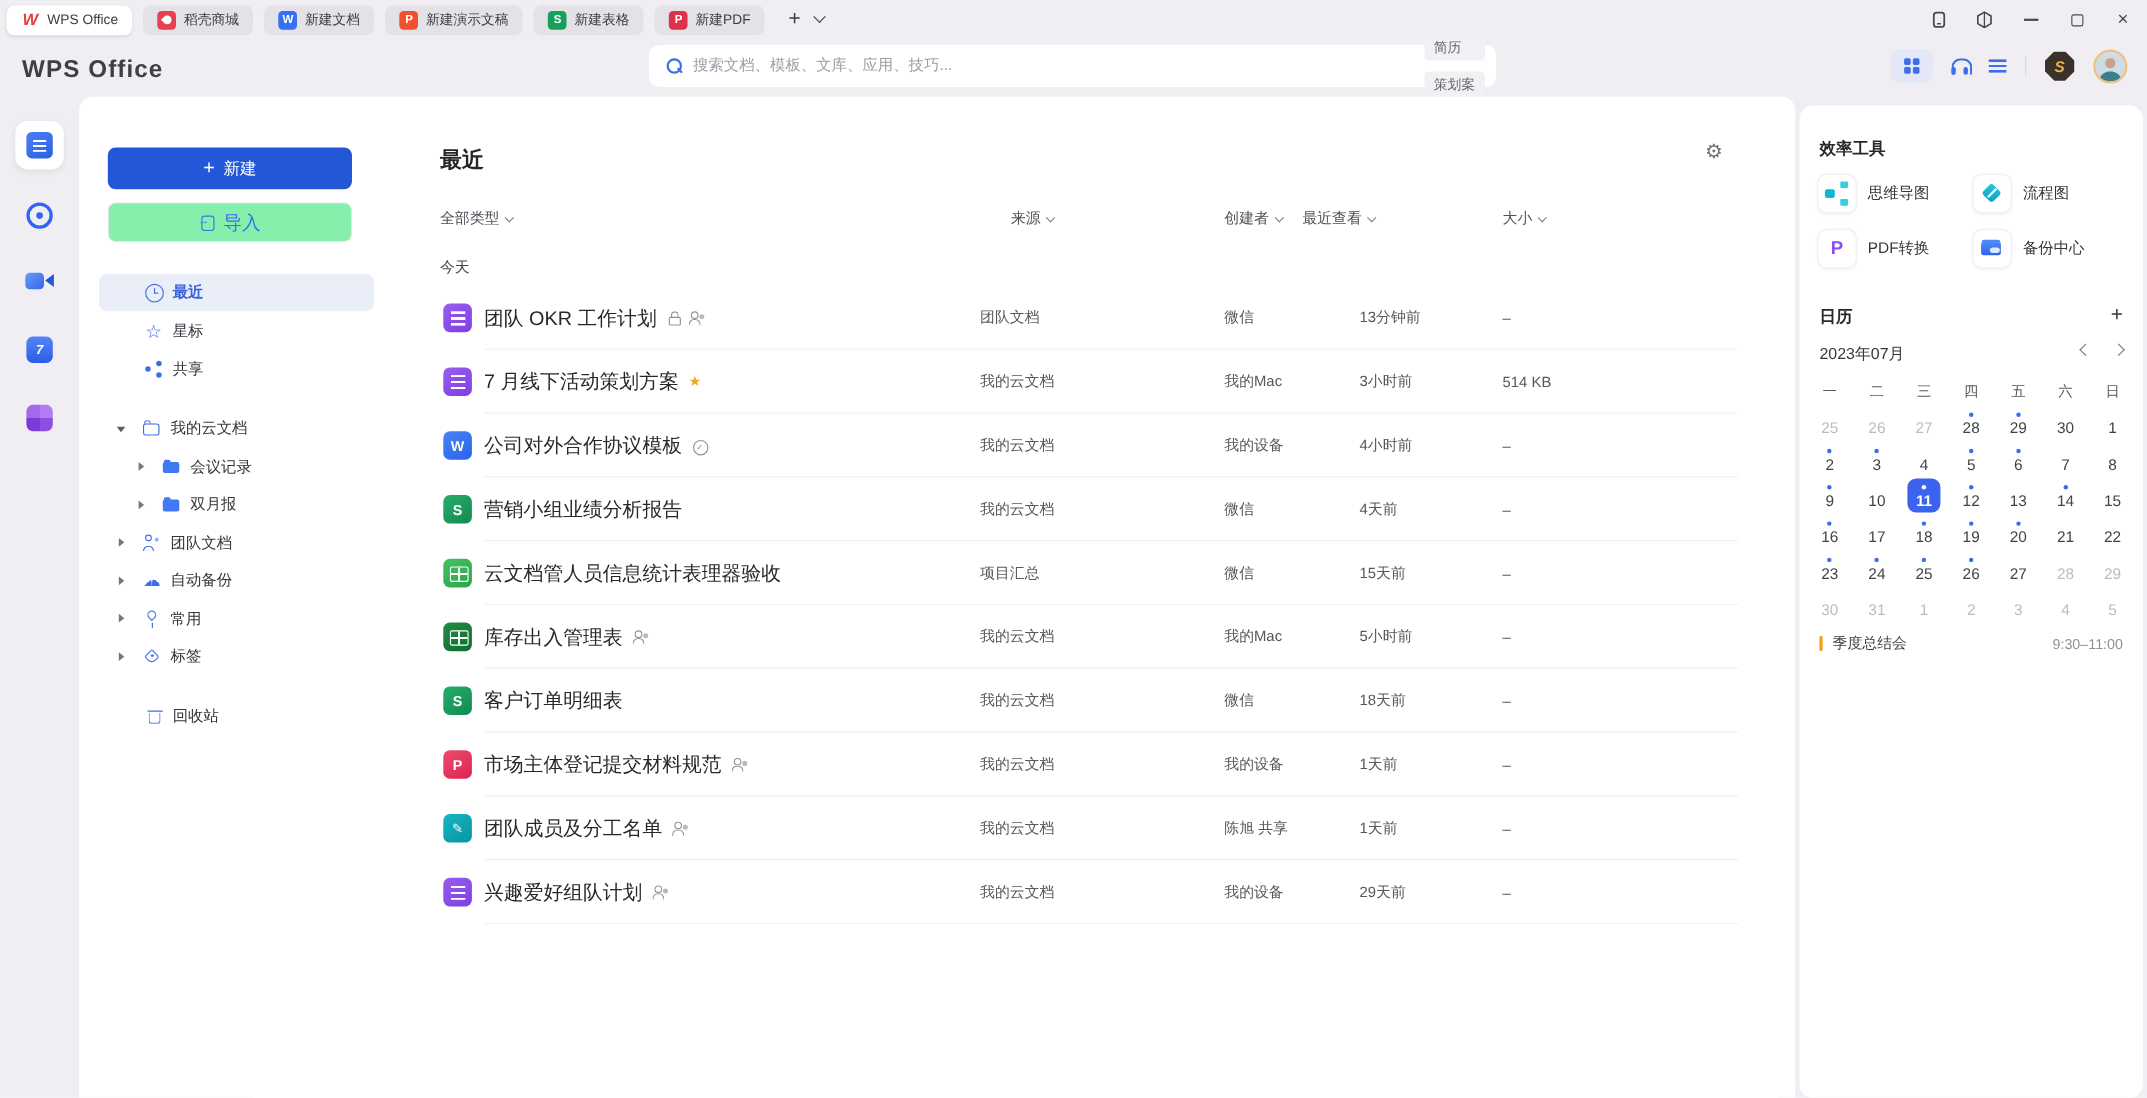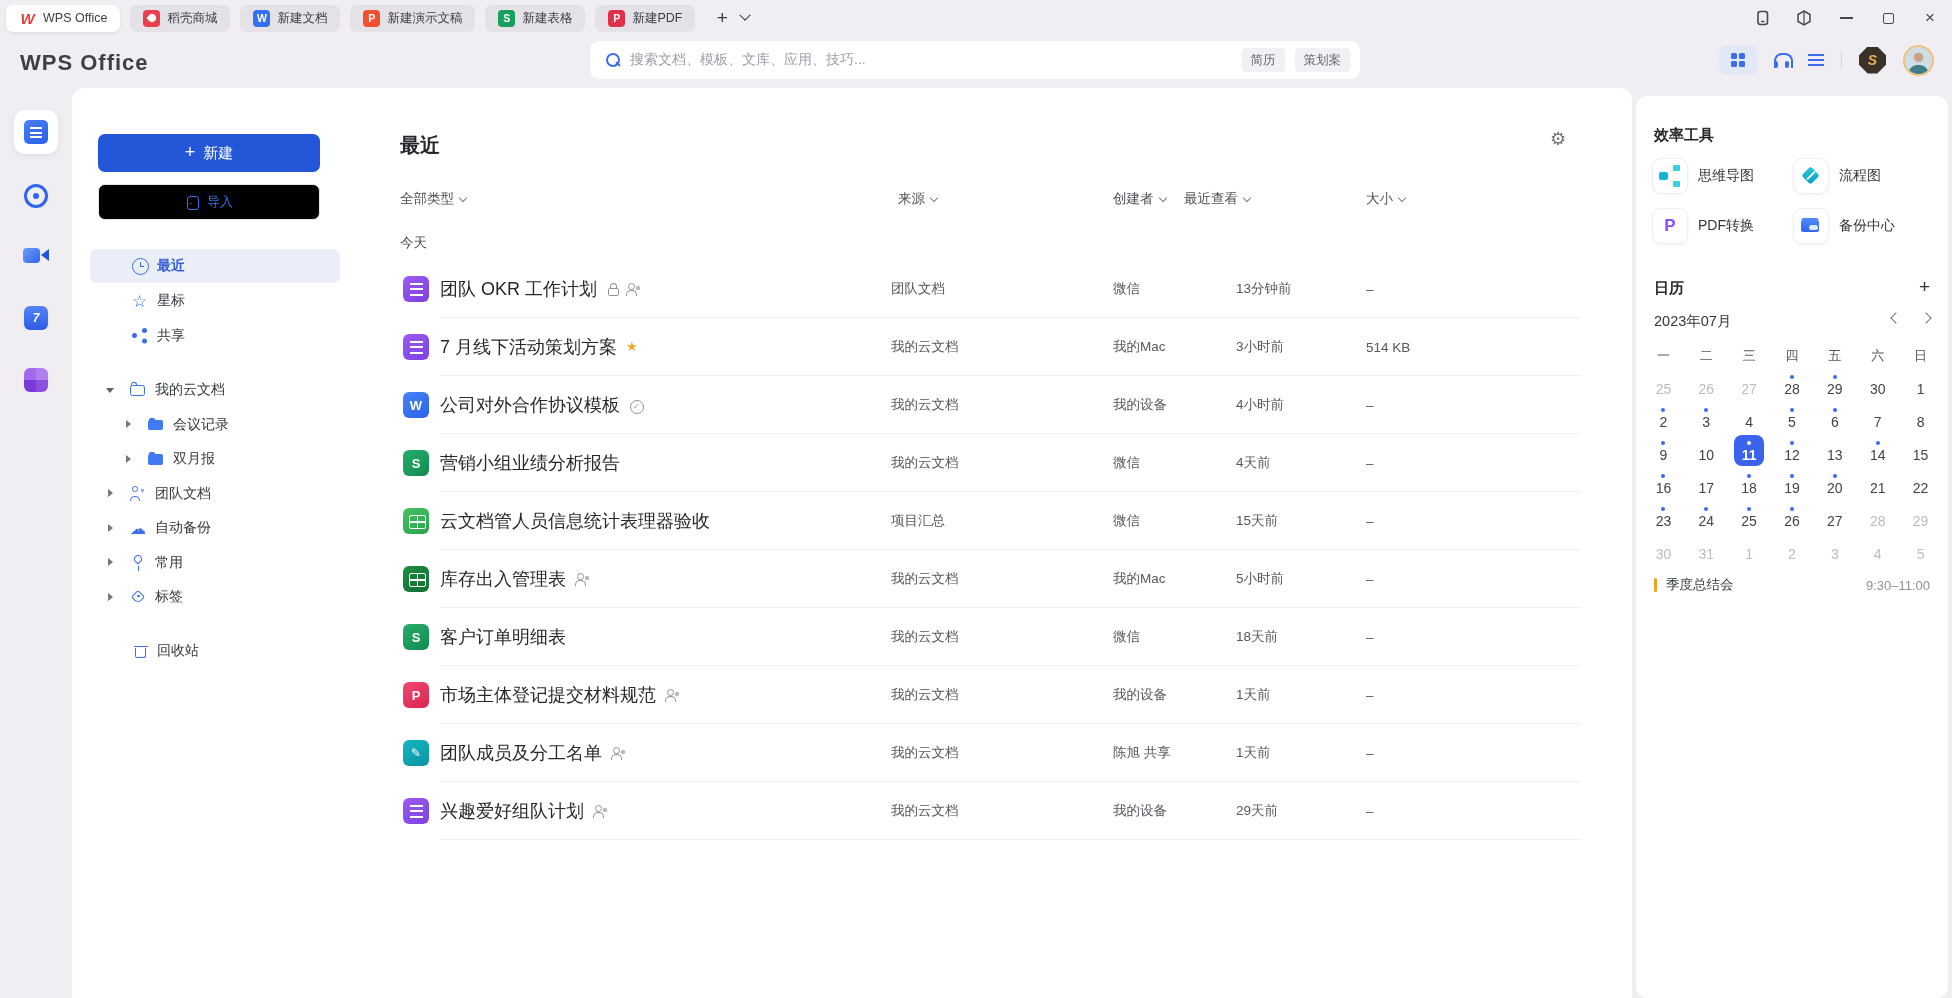--- a/index.html
+++ b/index.html
@@ -30,21 +30,21 @@
   .wc-close { font-size:17px; line-height:16px; color:#46494f; }
 
   
   .header { position:absolute; left:0; top:36px; right:0; height:52px; }
   .logo { position:absolute; left:20px; top:14px; font-size:22px; font-weight:700; letter-spacing:1px; color:#3c4047; }
   .search { position:absolute; left:590px; top:5px; width:770px; height:38px; background:#fff; border-radius:9px; display:flex; align-items:center; padding:0 10px 0 16px; }
   .mag { width:14px; height:14px; position:relative; flex:none; margin-right:10px; }
   .mag::before { content:""; position:absolute; left:0; top:0; width:10px; height:10px; border:2px solid #3d6dea; border-radius:50%; }
   .mag::after { content:""; position:absolute; left:9px; top:10px; width:6px; height:2px; background:#3d6dea; border-radius:1px; transform:rotate(45deg); }
   .ph { font-size:14px; color:#9aa0a8; }
-  .stags { margin-left:auto; display:flex; gap:10px; }
+  .stags { margin-left:auto; display:flex; gap:10px;flex-direction:column; }
   .stag { background:#f1f0f4; border-radius:4px; height:24px; display:flex; align-items:center; padding:0 9px; font-size:12.5px; color:#65686e; }
   .hicons { position:absolute; right:18px; top:8px; height:32px; display:flex; align-items:center; gap:17px; }
   .h-gridbtn { width:38px; height:30px; background:#e2e8f8; border-radius:7px; display:flex; align-items:center; justify-content:center; }
   .h-grid { width:14px; height:14px; position:relative; }
   .h-grid::before { content:""; position:absolute; width:6px; height:6px; border-radius:1.5px; background:#3d6dea; box-shadow:8px 0 0 #3d6dea, 0 8px 0 #3d6dea, 8px 8px 0 #3d6dea; }
   .h-headset { width:17px; height:16px; position:relative; }
   .h-headset::before { content:""; position:absolute; left:0; top:1px; width:15px; height:13px; border:2px solid #3d6dea; border-bottom:none; border-radius:8px 8px 0 0; }
   .h-headset::after { content:""; position:absolute; left:0; bottom:0; width:4px; height:7px; background:#3d6dea; border-radius:2px; box-shadow:11px 0 0 #3d6dea; }
   .h-menu { width:16px; height:12px; background:repeating-linear-gradient(to bottom,#3d6dea 0 2px,transparent 2px 5px); }
   .h-div { width:1px; height:18px; background:#d8d6dc; }
@@ -65,21 +65,21 @@
   .r-video::before { content:""; position:absolute; left:0; top:1px; width:17px; height:15px; background:linear-gradient(135deg,#6d9bf7,#2f66f0); border-radius:4px; }
   .r-video::after { content:""; position:absolute; right:0; top:2px; border-top:6.5px solid transparent; border-bottom:6.5px solid transparent; border-right:8px solid #2456d8; }
   .r-cal { width:24px; height:24px; border-radius:6px; background:linear-gradient(180deg,#5584f5,#2d5ce6); color:#fff; font-weight:700; font-size:12px; display:flex; align-items:center; justify-content:center; }
   .r-apps { width:24px; height:24px; border-radius:6px; background:conic-gradient(#b07ef0 0 25%, #8e4fe0 0 50%, #7a3bd8 0 75%, #a468ec 0); }
 
   
   .panel { position:absolute; left:72px; top:88px; width:1560px; bottom:0; background:#fff; border-radius:12px 12px 0 0; display:flex; }
   .sb { position:relative; width:290px; flex:none; }
   .btn-new { position:absolute; left:26px; top:46px; width:222px; height:38px; background:#2457d7; border:none; border-radius:7px; color:#fff; font-size:15px; display:flex; align-items:center; justify-content:center; gap:8px; font-family:inherit; }
   .btn-new .plus { font-size:18px; font-weight:400; margin-top:-2px; }
-  .btn-import { position:absolute; left:26px; top:96px; width:222px; height:36px; background:#000000; border:1px solid #e6e6eb; border-radius:7px; color:#3d6dea; font-size:13px; display:flex; align-items:center; justify-content:center; gap:8px; font-family:inherit; }
+  .btn-import { position:absolute; left:26px; top:96px; width:222px; height:36px; background:#86efac; border:1px solid #e6e6eb; border-radius:7px; color:#3d6dea; font-size:17px; display:flex; align-items:center; justify-content:center; gap:8px; font-family:inherit; }
   .imp-i { width:14px; height:14px; position:relative; }
   .imp-i::before { content:""; position:absolute; right:0; top:1px; width:10px; height:12px; border:1.6px solid #3d6dea; border-radius:3px; }
   .imp-i::after { content:"→"; position:absolute; left:-1px; top:1px; font-size:10px; color:#3d6dea; font-weight:700; }
   .sbnav { position:absolute; left:0; right:0; top:161px; }
   .sbitem { height:34px; margin:0 22px 1px 18px; border-radius:7px; display:flex; align-items:center; gap:8px; padding-left:42px; font-size:14px; color:#33363c; }
   .sbitem.active { background:#e9eef9; color:#3a62d8; font-weight:700; }
   .sbtree { position:absolute; left:0; right:0; top:285px; }
   .treeitem { height:34.5px; display:flex; align-items:center; padding-left:34px; font-size:14px; color:#33363c; }
   .treeitem.child { padding-left:52px; }
   .treeitem .si { margin-left:0; }
@@ -113,21 +113,21 @@
   .i-trash::before { left:3px; top:5px; width:11px; height:10px; border:1.6px solid #3d6dea; border-top:none; border-radius:0 0 2.5px 2.5px; }
   .i-trash::after { left:1.5px; top:3px; width:14px; height:1.7px; background:#3d6dea; border-radius:1px; box-shadow:-4px -2.2px 0 8.6px transparent; }
 
   
   .main { position:relative; flex:1; }
   .mtitle { position:absolute; left:38px; top:44px; font-size:20px; font-weight:700; color:#24262b; }
   .gear { position:absolute; left:1188px; top:40px; font-size:18px; color:#6f7277; }
   .filters { position:absolute; left:0; right:0; top:102px; height:20px; font-size:13.5px; color:#4e5157; }
   .filters .fitem { position:absolute; top:0; display:flex; align-items:center; gap:6px; }
   .filters .fitem:nth-of-type(1) { left:38px; }
-  .filters .fitem:nth-of-type(2) { left:536px;text-align:center; }
+  .filters .fitem:nth-of-type(2) { left:557px;text-align:center; }
   .filters .fitem:nth-of-type(3) { left:751px; }
   .filters .fitem:nth-of-type(4) { left:822px;text-align:center; }
   .filters .fitem:nth-of-type(5) { left:1004px; }
   .chev { width:6px; height:6px; border-right:1.4px solid #7b7e84; border-bottom:1.4px solid #7b7e84; transform:rotate(45deg); margin-top:-3px; }
   .group { position:absolute; left:38px; top:146px; font-size:13.5px; color:#42454b; }
   .rows { position:absolute; left:0; right:0; top:172px; }
   .frow { position:relative; height:58px; }
   .frow::after { content:""; position:absolute; left:78px; right:52px; bottom:0; height:1px; background:#f0eff2; }
   .fic { position:absolute; left:41px; top:16px; width:26px; height:26px; border-radius:6px; display:flex; align-items:center; justify-content:center; }
   .fg { color:#fff; font-weight:700; font-size:13px; font-style:normal; }

